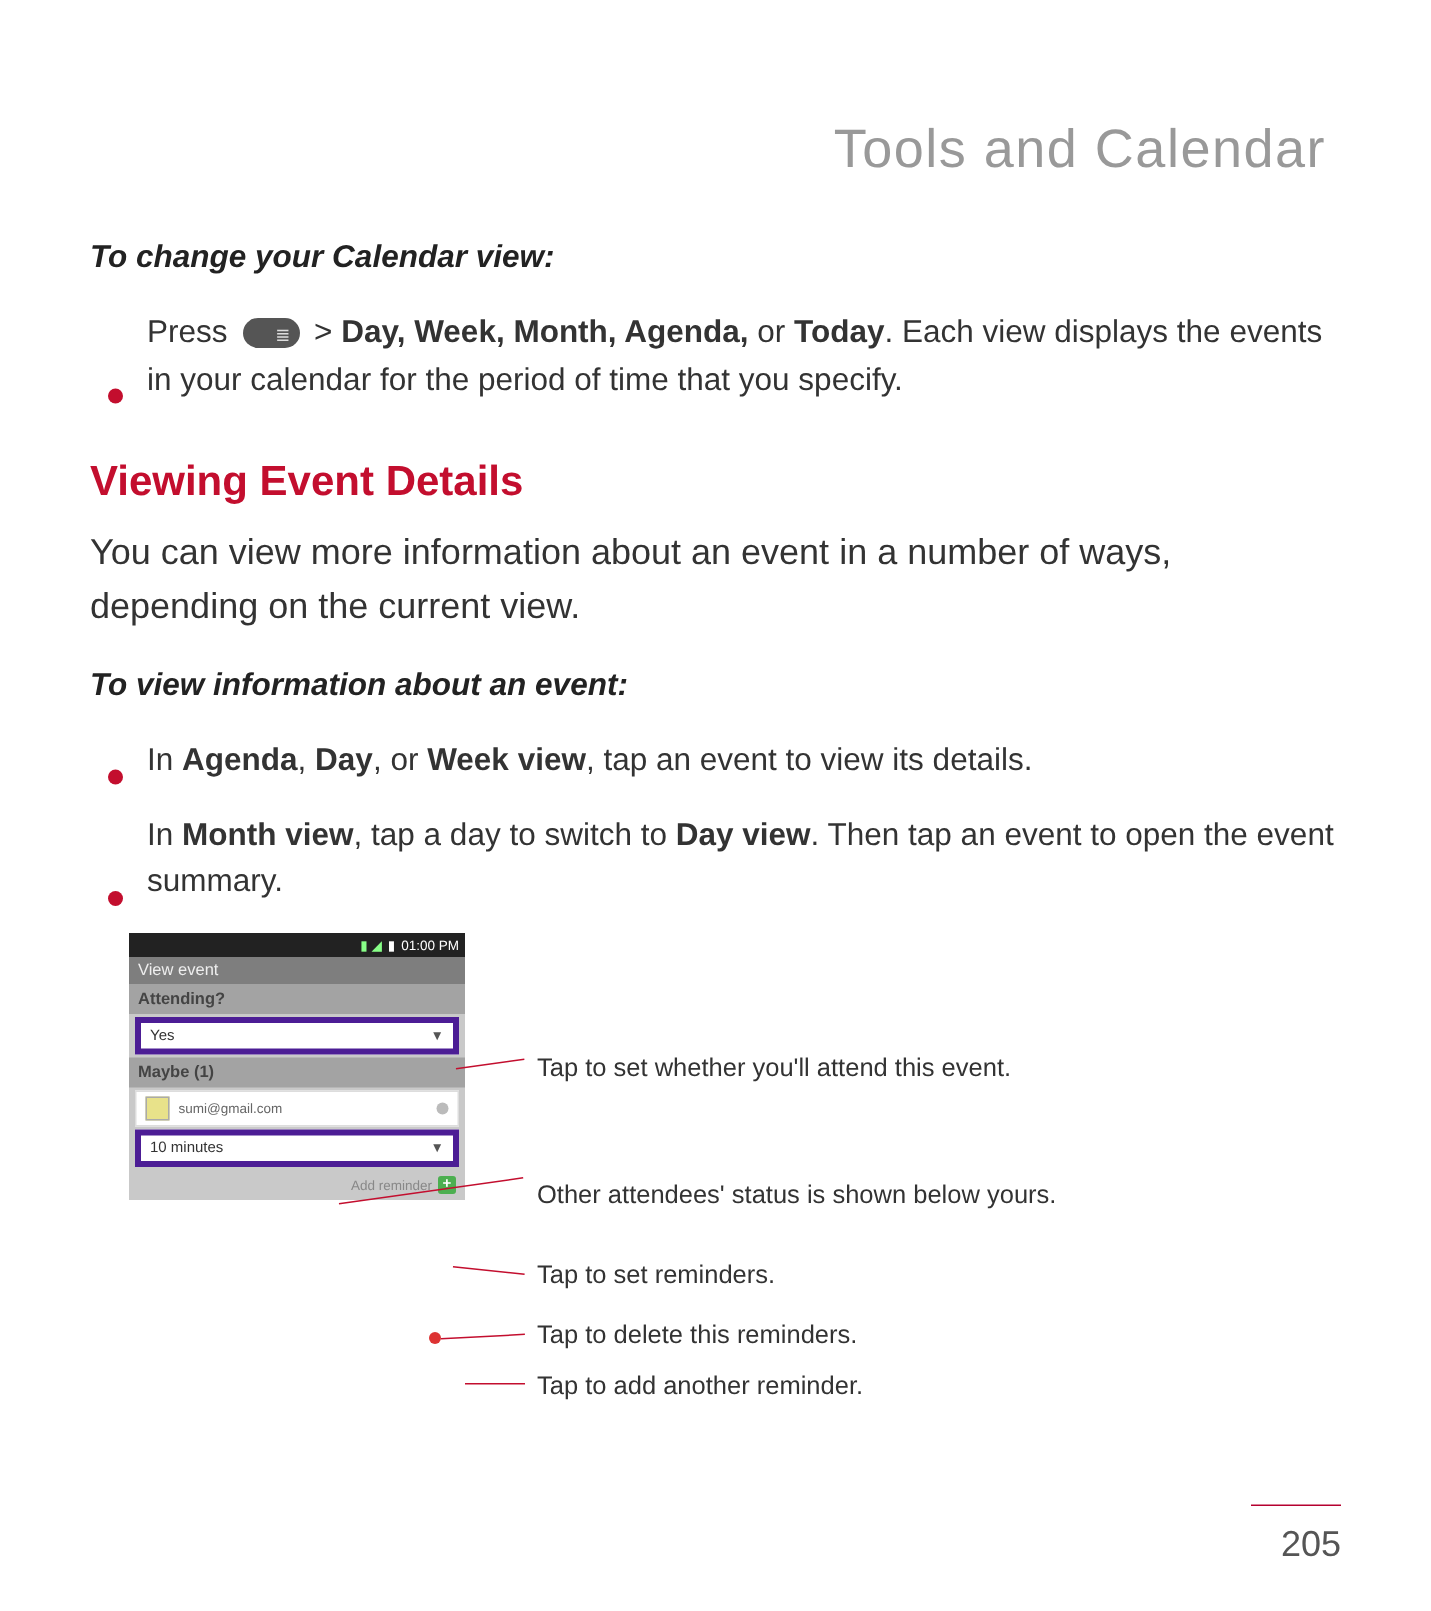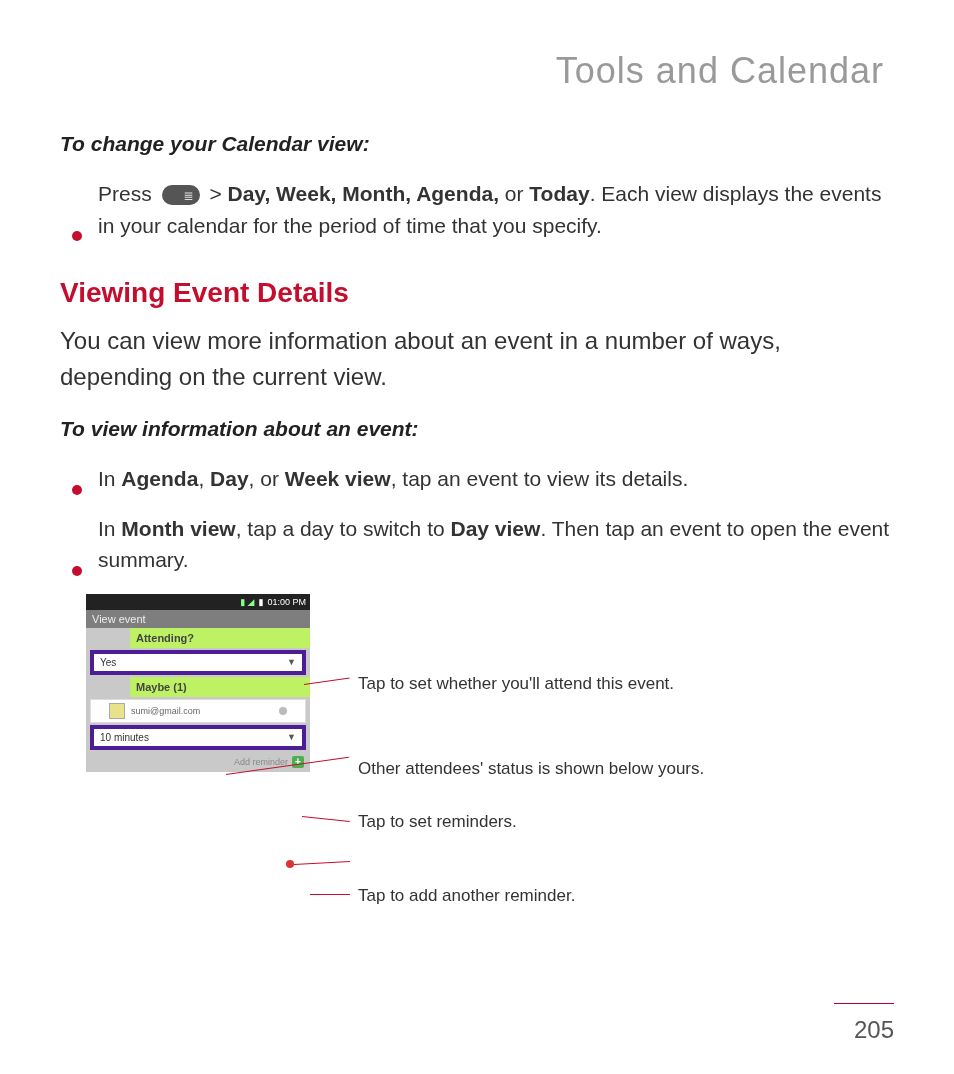--- a/index.html
+++ b/index.html
@@ -13,20 +13,21 @@
       padding: 50px 60px 40px 60px;
     }
     .page-title {
       text-align: right;
       font-size: 36px;
       color: #999;
       font-weight: 300;
       letter-spacing: 1px;
       margin-bottom: 40px;
       padding-right: 10px;
+      margin-top: 28px;
     }
     .subhead-bold {
       font-weight: 700;
       font-size: 21px;
       color: #222;
       margin-bottom: 22px;
       font-style: italic;
     }
     .bullet-row {
       display: flex;
@@ -120,31 +121,31 @@
       border-radius: 3px;
       padding: 4px 6px;
     }
     .event-name { color: #2a8a88; font-weight: bold; font-size: 12px; }
     .event-cal { color:#777; font-size:9px; margin-top:2px;}
     .event-time { font-weight:bold; font-size:10px; margin-top:3px; }
     .event-tz { color:#777; font-size:9px; }
     .event-loc { color:#2a8a88; font-size:9px; margin-top:2px;}
     .event-desc { color:#555; font-size:9px;}
     .sect-label {
-      background:#bef264; color:#444; font-weight:bold;
-      padding:4px 6px; font-size:11px;margin-left:44px;
+      background:#a3a3a3; color:#444; font-weight:bold;
+      padding:4px 6px; font-size:11px;
     }
     .dropdown {
       background:#fff; margin:2px 4px; border:4px solid #4c1d95;
       padding:3px 6px; display:flex; justify-content:space-between;
       align-items:center; font-size:10px;
     }
     .dropdown .arrow { color:#555; font-size:9px; }
     .attendee-row {
-      background:#fff; margin:2px 4px; padding:3px 18px;
+      background:#fff; margin:2px 4px; padding:3px 6px;
       display:flex; align-items:center; gap:6px; font-size:9px;
       color:#666; border:1px solid #ddd;
     }
     .attendee-row .avatar {
       width:16px;height:16px;background:#e8e28a;border:1px solid #aaa;
     }
     .attendee-row .dot {
       width:8px;height:8px;border-radius:50%;background:#bbb;margin-left:auto;
     }
     .add-rem-row {
@@ -253,17 +254,18 @@
 
   <div class="line" style="left:218px;top:90px;width:46px;transform:rotate(-8deg);transform-origin:left;"></div>
   <div class="line" style="left:140px;top:180px;width:124px;transform:rotate(-8deg);transform-origin:left;"></div>
   <div class="line" style="left:216px;top:222px;width:48px;transform:rotate(6deg);transform-origin:left;"></div>
   <div class="line" style="left:208px;top:270px;width:56px;transform:rotate(-3deg);transform-origin:left;"></div>
   <div class="line" style="left:224px;top:300px;width:40px;"></div>
 
   <div class="callout" style="left:272px;top:80px;">Tap to set whether you'll attend this event.</div>
   <div class="callout" style="left:272px;top:165px;">Other attendees' status is shown below yours.</div>
   <div class="callout" style="left:272px;top:218px;">Tap to set reminders.</div>
+  <div class="callout" style="left:272px;top:258px;">Tap to delete this reminders.</div>
   <div class="callout" style="left:272px;top:292px;">Tap to add another reminder.</div>
 </div>
 
 <div class="pagenum-rule"></div>
 <div class="pagenum">205</div>
 
 </body></html>

